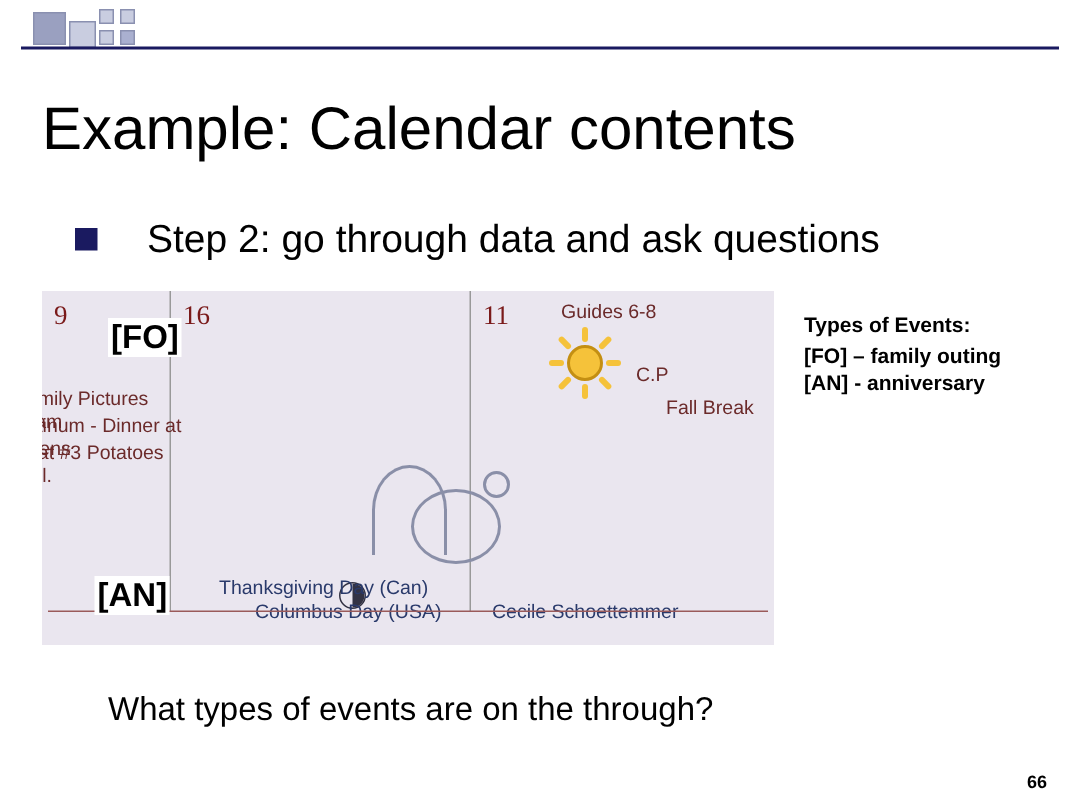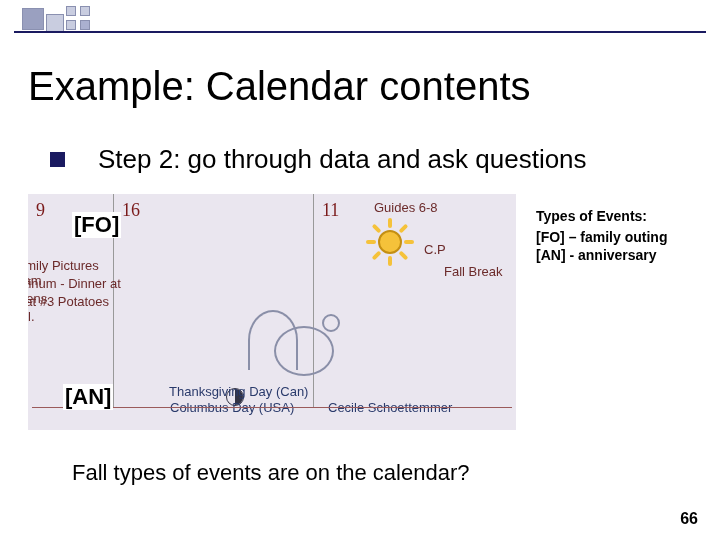--- a/index.html
+++ b/index.html
@@ -169,21 +169,21 @@
     position: absolute;
     top: 460px;
     left: 72px;
     font-size: 22px;
     color: #000;
   }
   .pagenum {
     position: absolute;
     bottom: 12px;
     right: 22px;
-    font-size: 16px;
+    font-size: 12px;
     font-weight: 700;
   }
 </style>
 </head>
 <body>
 
 <div class="top-border">
   <div class="sq big1"></div>
   <div class="sq big2"></div>
   <div class="sq sm1"></div>
@@ -208,21 +208,21 @@
     <div class="cal-note" style="top:100px; left:-10px; width:110px;">eat #3 Potatoes all.</div>
   </div>
   <div class="cal-day d2">
     <div class="cal-daynum">16</div>
     <div class="turkey">
       <div class="tail"></div>
         <div class="body"></div>
         <div class="head"></div>
     </div>
     <div class="moon"></div>
-    <div class="cal-note blue" style="top:190px; left:55px;text-align:center;">Thanksgiving Day (Can)</div>
+    <div class="cal-note blue" style="top:190px; left:32px;text-align:center;">Thanksgiving Day (Can)</div>
     <div class="cal-note blue" style="top:206px; left:56px;">Columbus Day (USA)</div>
   </div>
   <div class="cal-day d3">
     <div class="cal-daynum">11</div>
     <div class="cal-note" style="top:6px; left:60px;">Guides   6-8</div>
     <div class="cal-note" style="top:48px; left:110px;">C.P</div>
     <div class="cal-note" style="top:70px; left:98px;margin-left:32px;">Fall Break</div>
     <div class="cal-note blue" style="top:206px; left:14px;">Cecile Schoettemmer</div>
   </div>
   <div class="sun">
@@ -241,15 +241,15 @@
 
 <div class="annot fo">[FO]</div>
 <div class="annot an">[AN]</div>
 
 <div class="legend">
   <div class="legend-title">Types of Events:</div>
   <div class="legend-line">[FO] – family outing</div>
   <div class="legend-line">[AN] - anniversary</div>
 </div>
 
-<div class="question">Fall types of events are on the calendar?</div>
+<div class="question">What types of events are on the through?</div>
 
 <div class="pagenum">66</div>
 
 </body></html>

